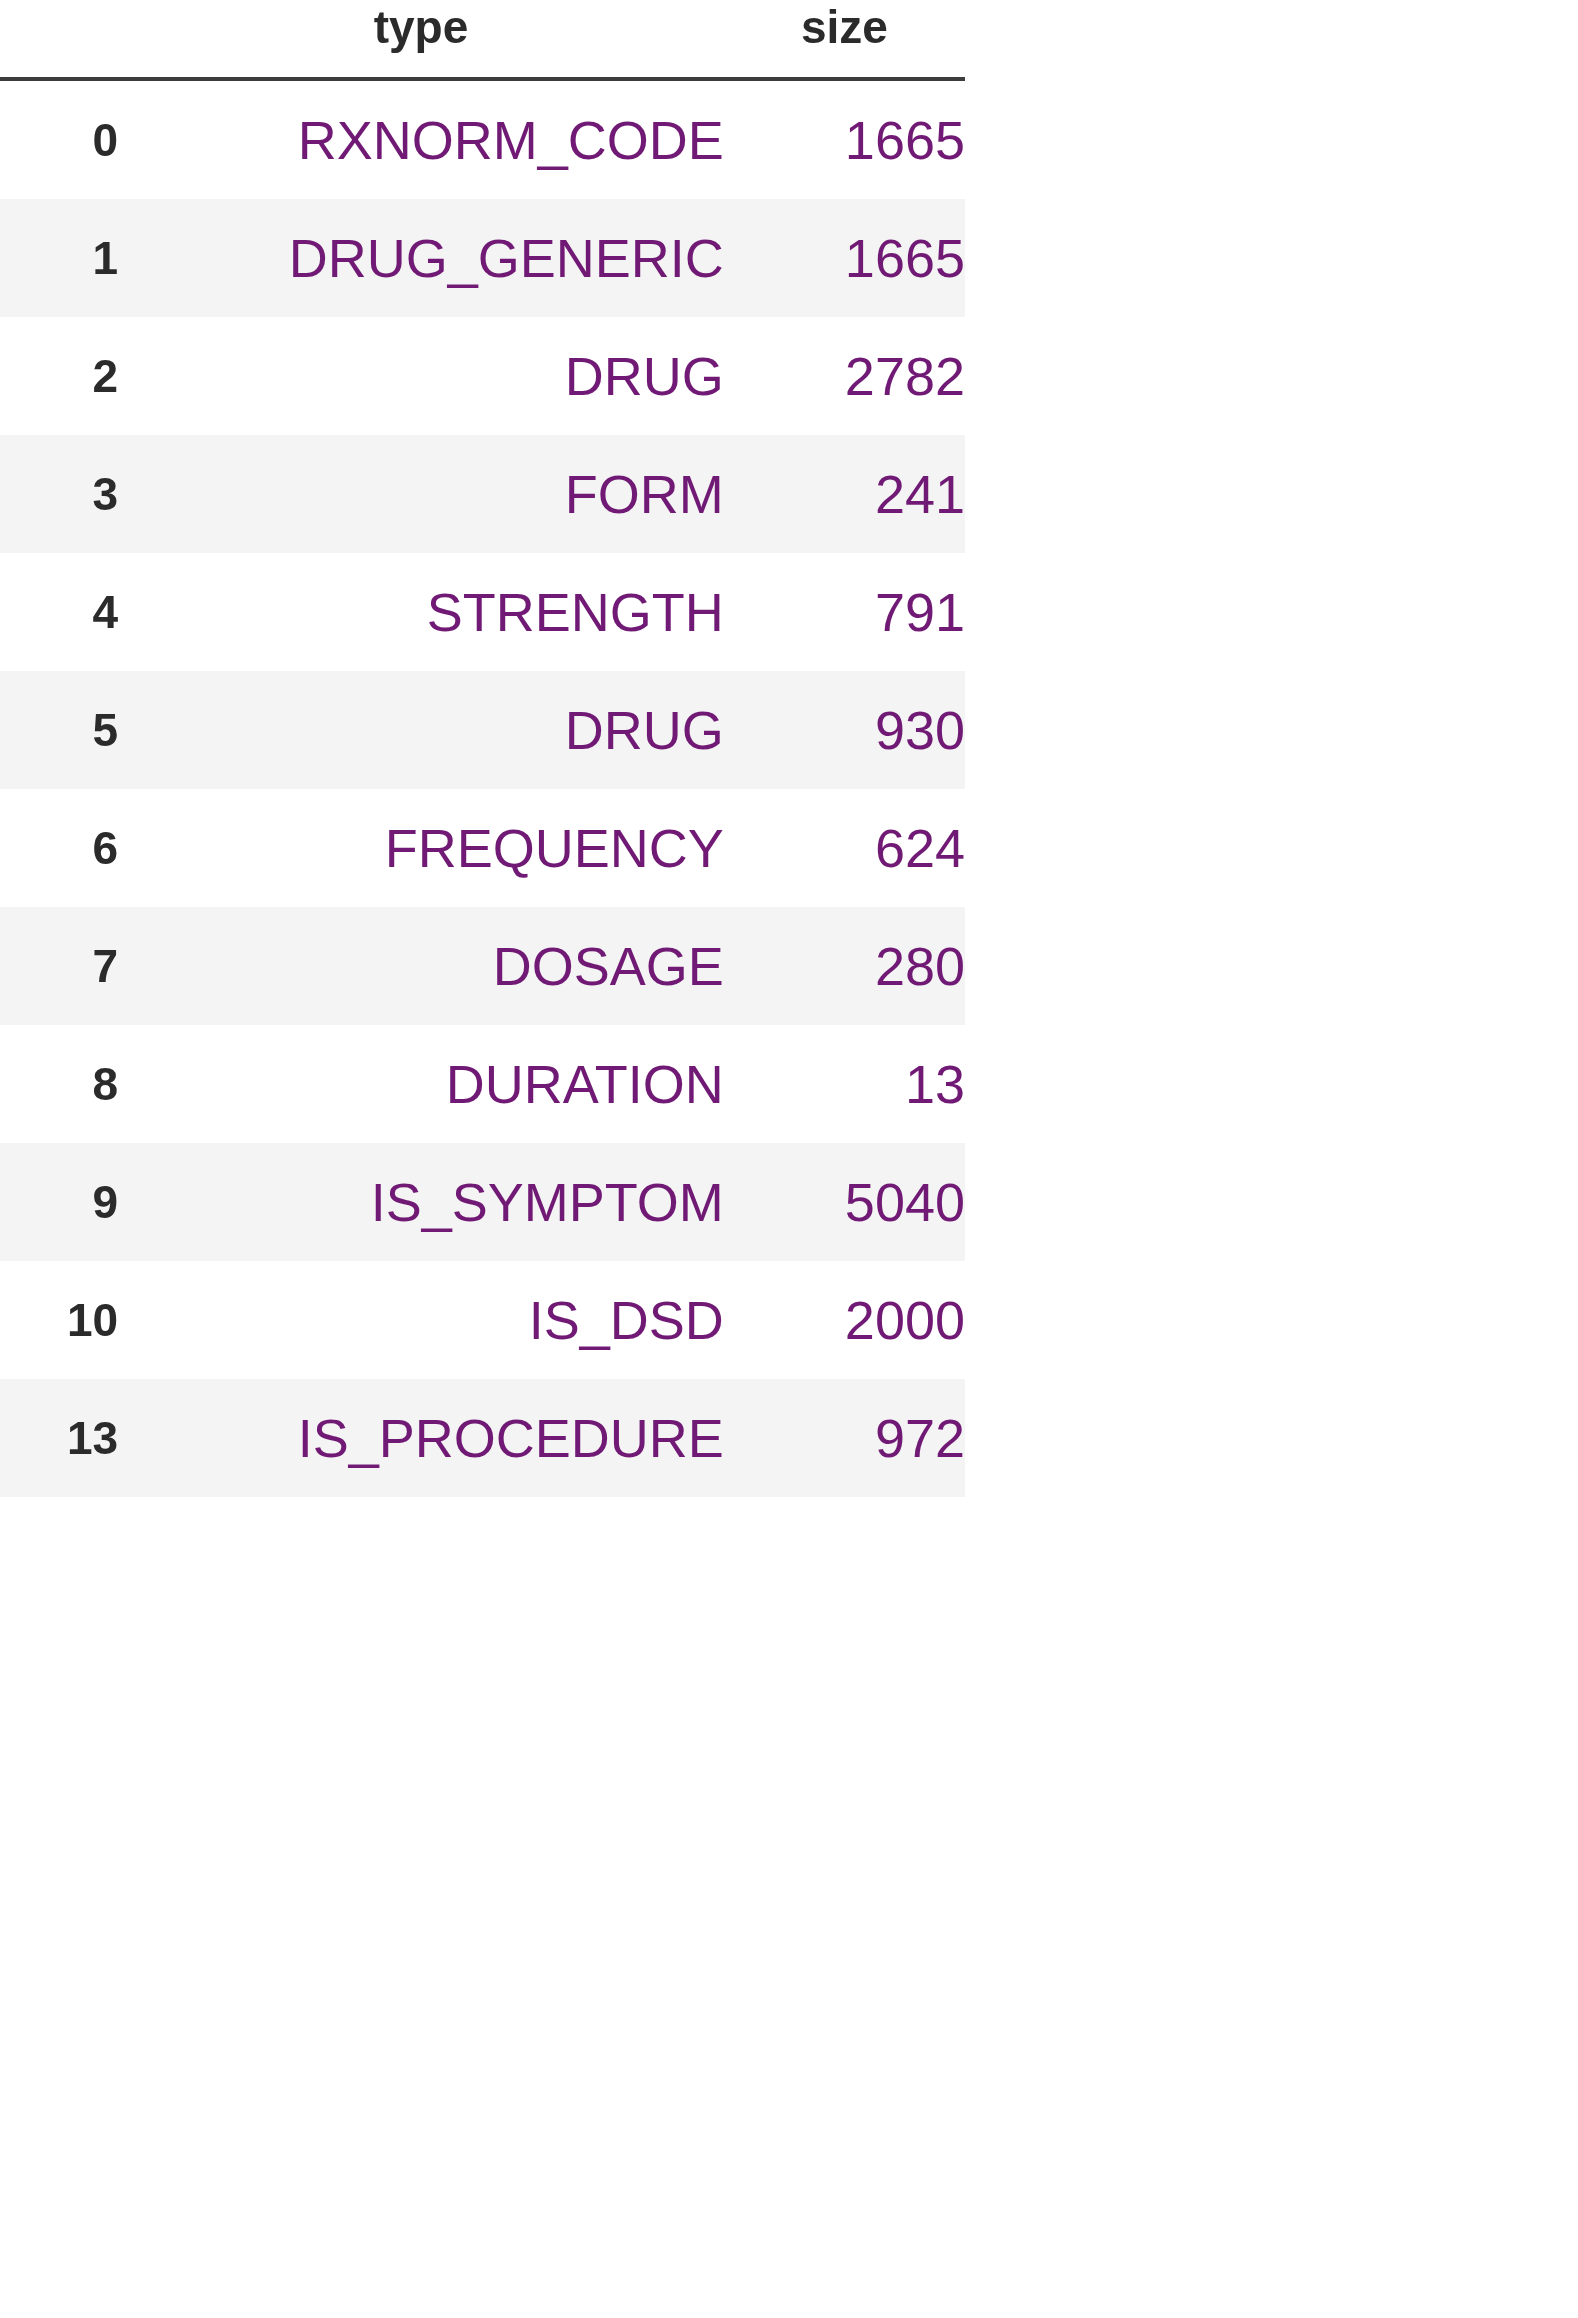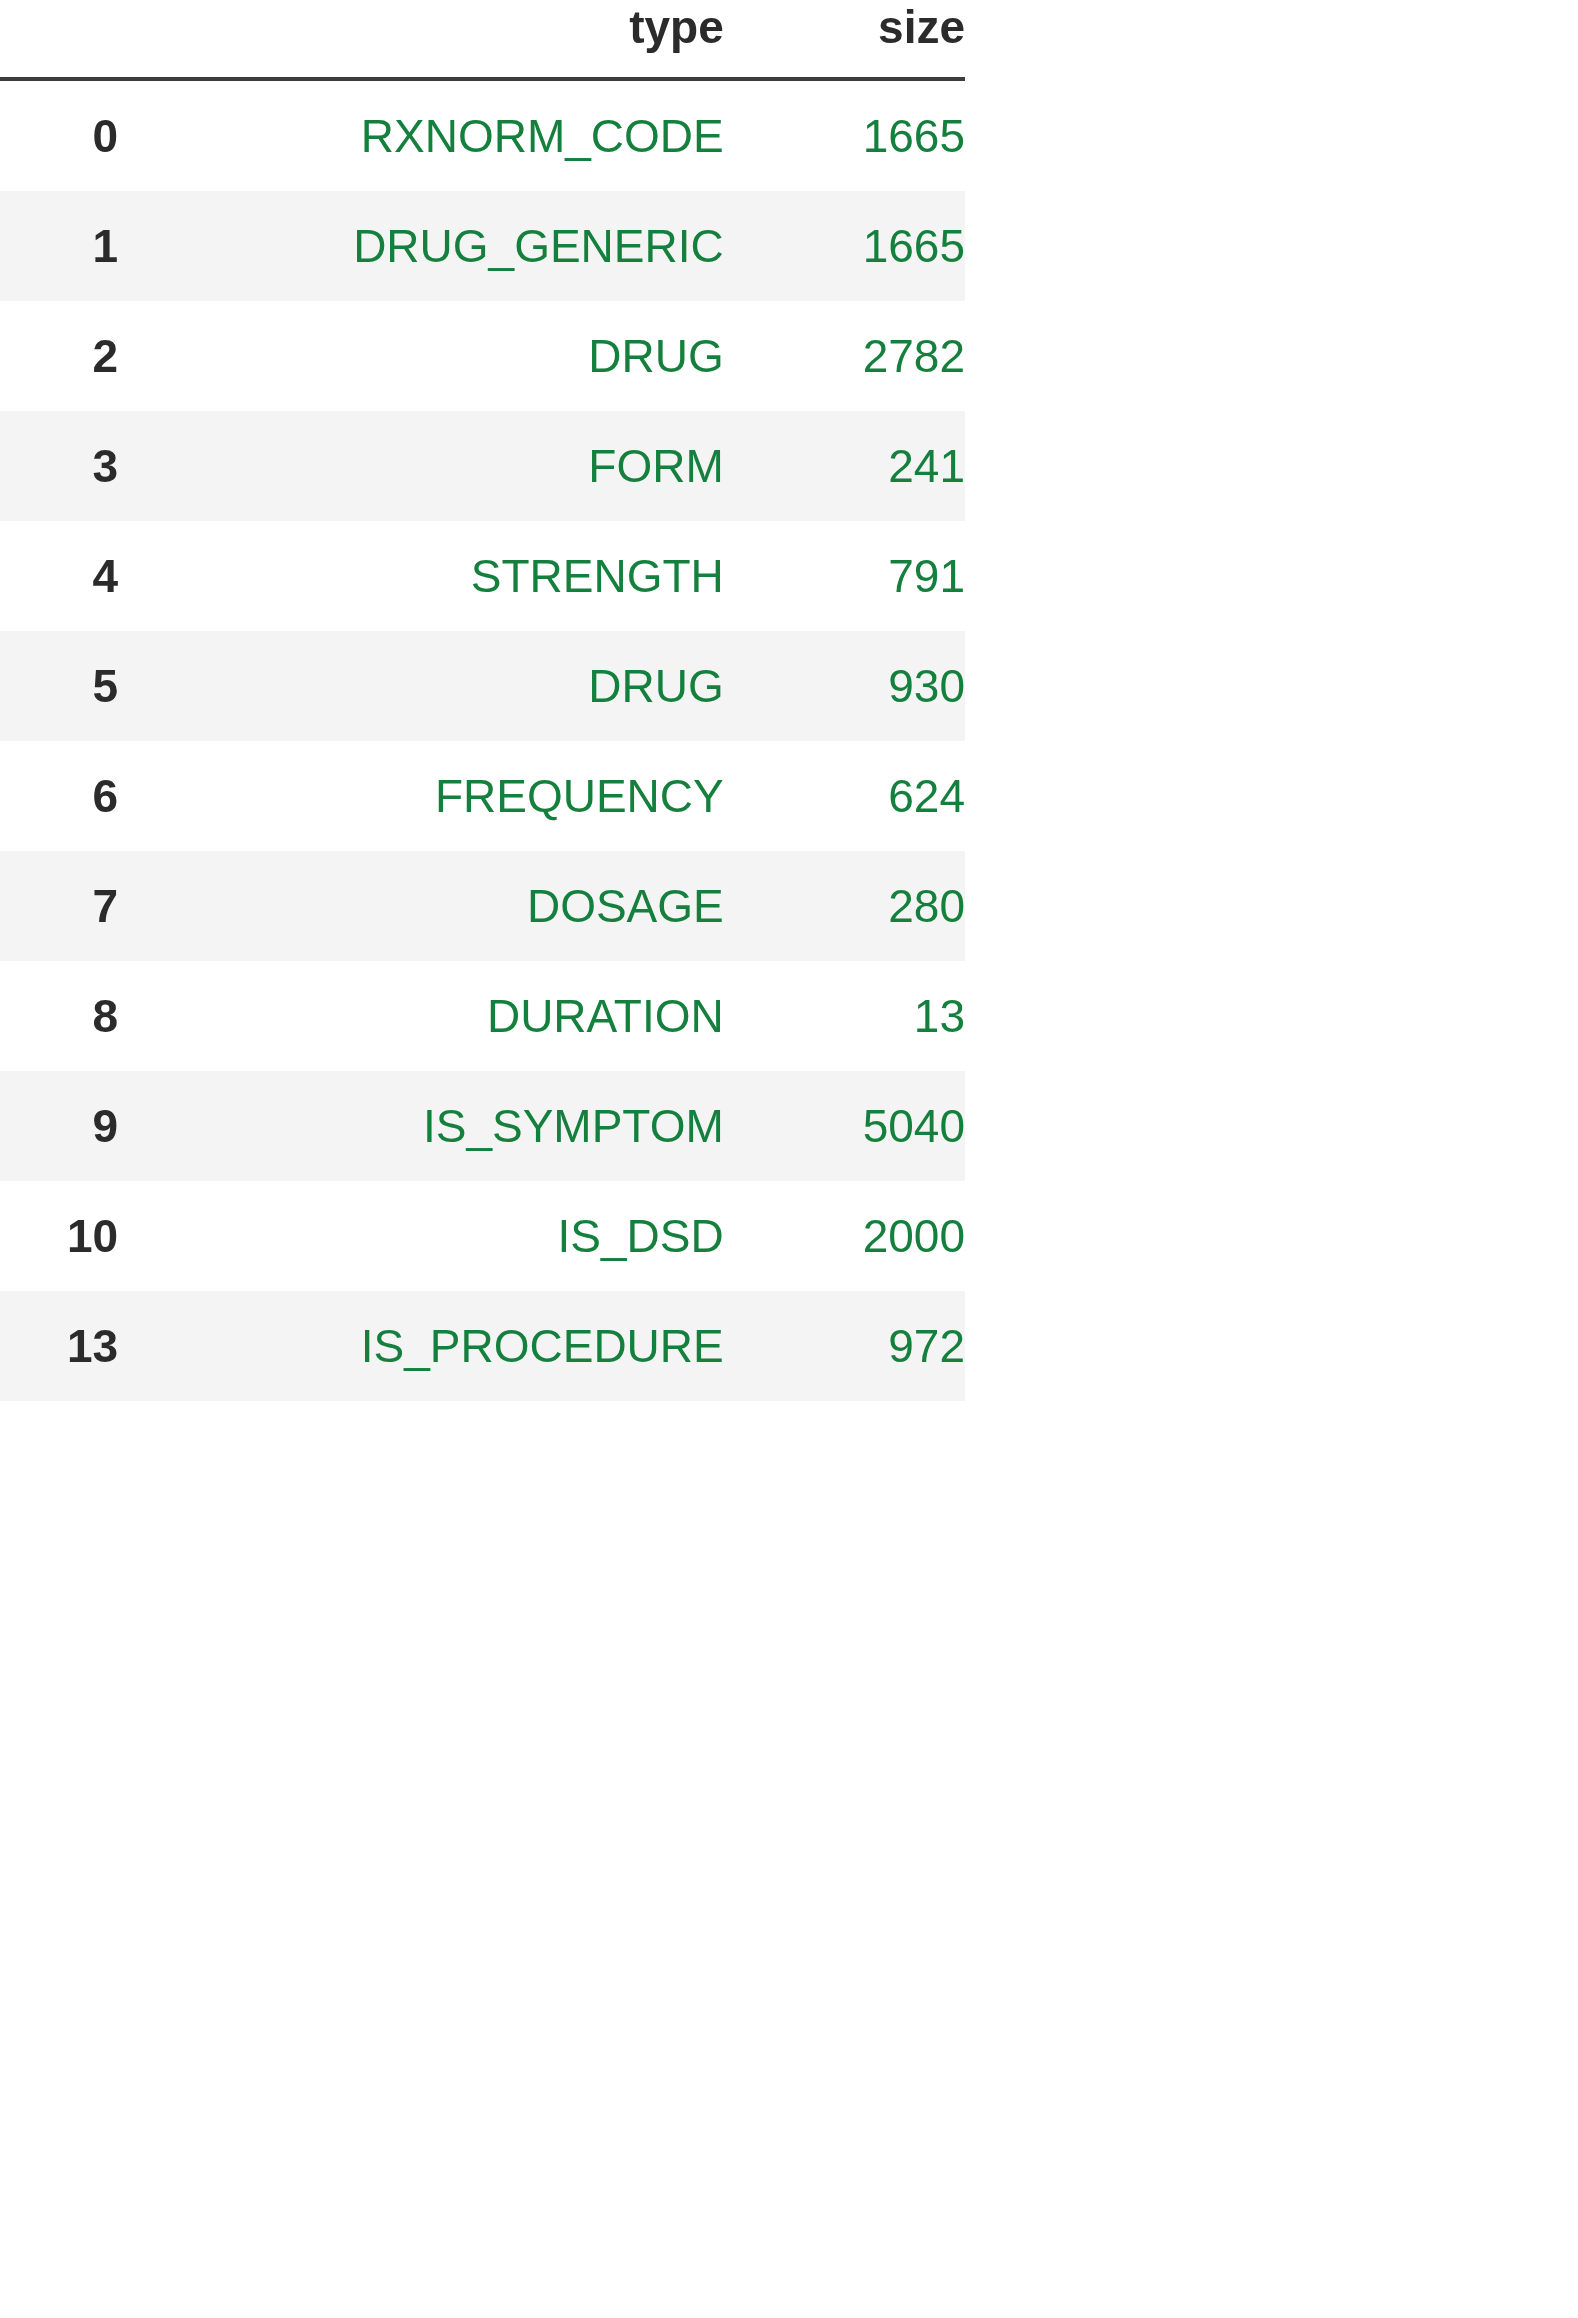--- a/index.html
+++ b/index.html
@@ -27,21 +27,20 @@
     border-spacing: 0;
     width: 965px;
     table-layout: fixed;
     border: none;
   }
 
   table.dataframe thead th {
     font-size: 46px;
     font-weight: bold;
     color: #2b2b2b;
-    text-align: right;
     vertical-align: bottom;
     padding: 0 0 23px 0;
     border: none;
     border-bottom: 4.4px solid #3d3d3d;
     background: #ffffff;
     white-space: nowrap;
   }
 
   table.dataframe thead th.col-index {
     border-bottom: 4.4px solid #3d3d3d;
@@ -60,23 +59,23 @@
     font-size: 46px;
     font-weight: bold;
     color: #2b2b2b;
     text-align: right;
     padding: 28px 0 28px 0;
     border: none;
     white-space: nowrap;
   }
 
   table.dataframe tbody td {
-    font-size: 46px;
+    font-size: 54px;
     font-weight: normal;
-    color: #15803d;
+    color: #701a75;
     text-align: right;
     padding: 28px 0 28px 0;
     border: none;
     white-space: nowrap;
   }
 
   
   col.c-index { width: 118px; }
   col.c-type  { width: 605px; }
   col.c-size  { width: 241px; }

